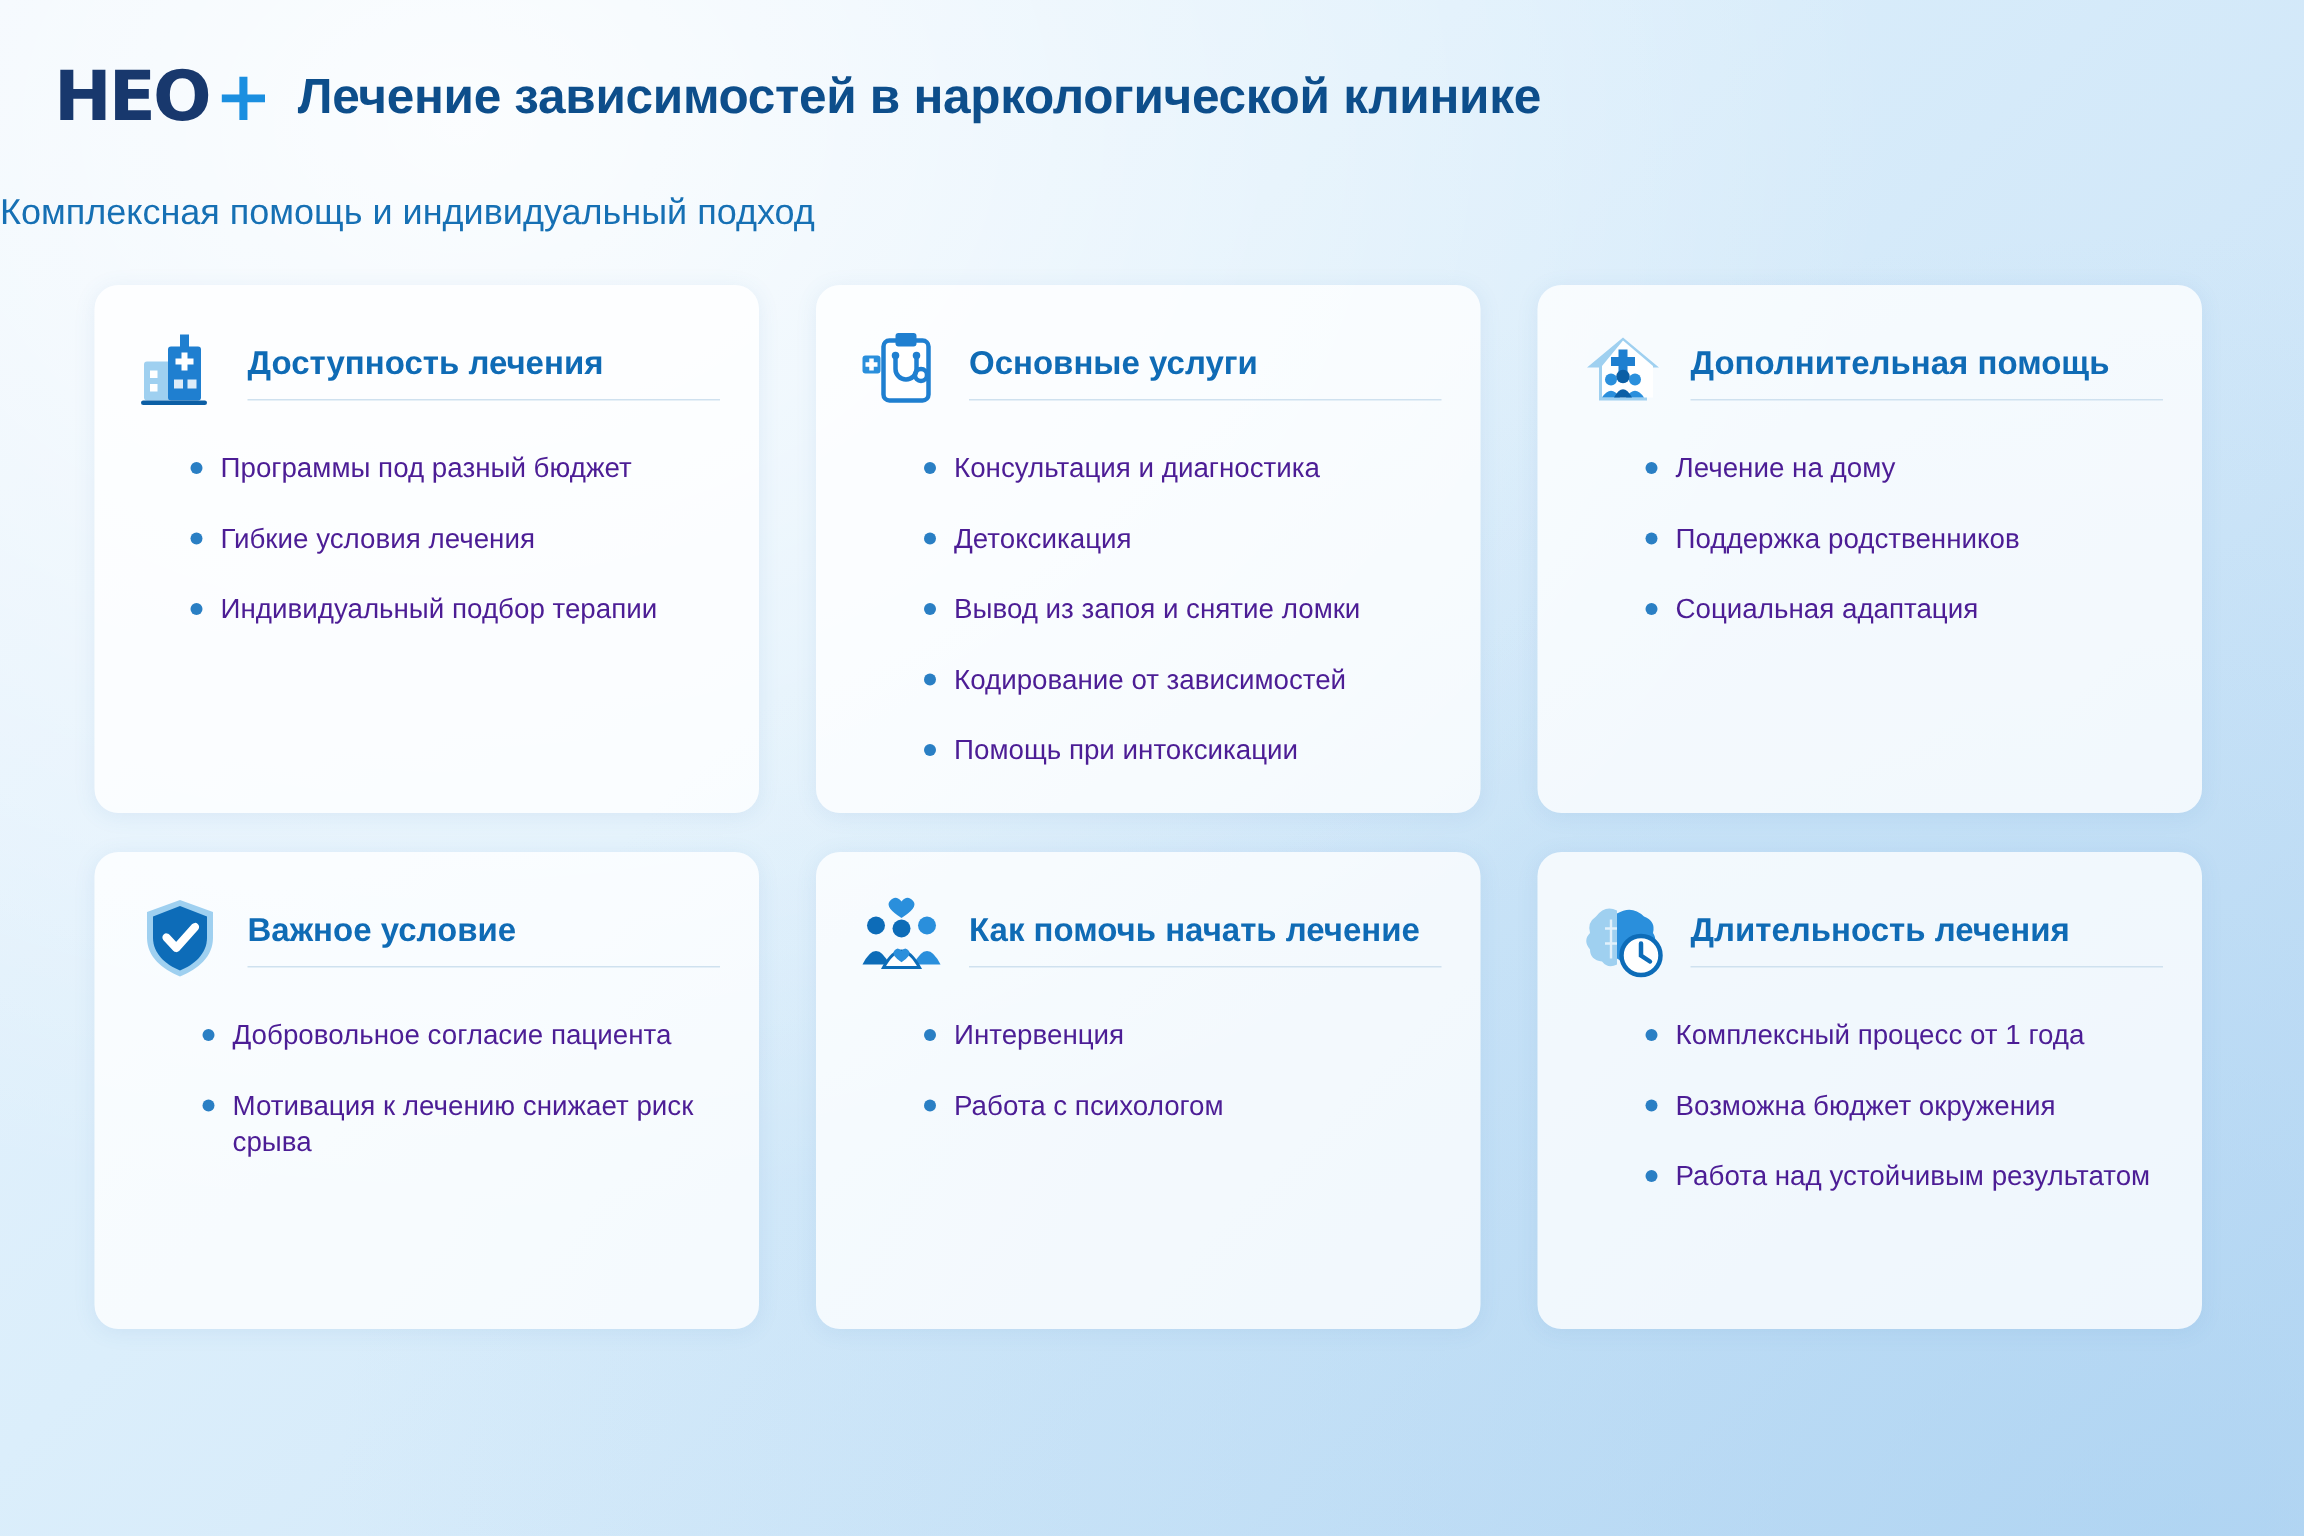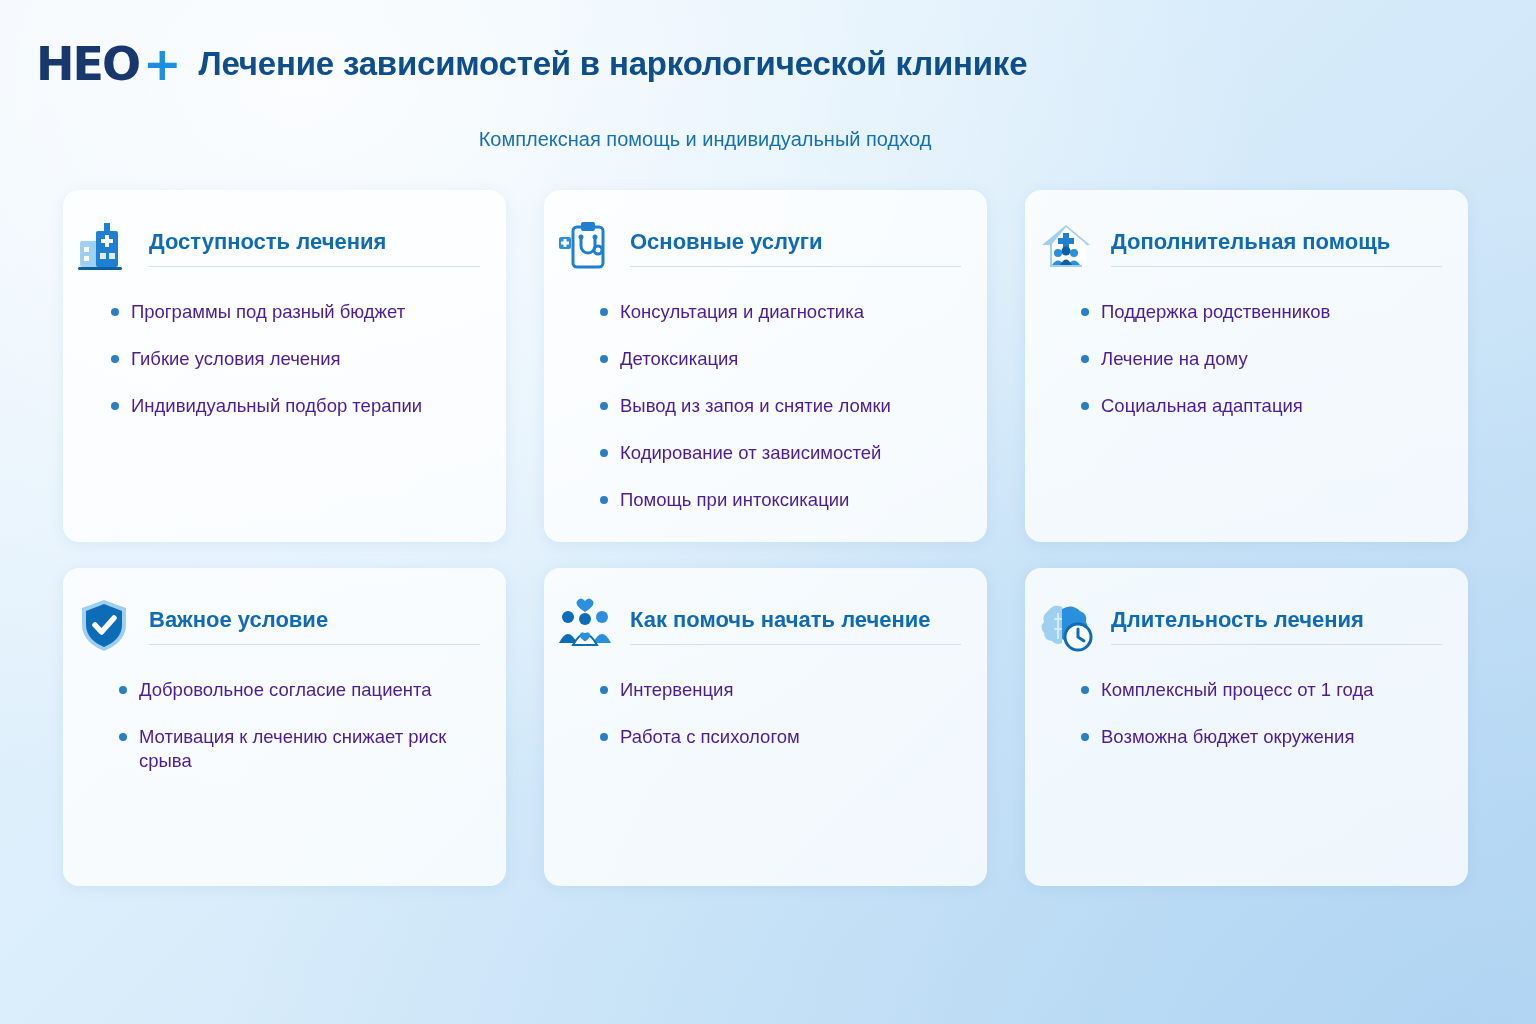--- a/index.html
+++ b/index.html
@@ -67,22 +67,21 @@
     font-weight: bold;
     color: #0d4e8b;
     letter-spacing: -0.2px;
     white-space: nowrap;
   }
   .subtitle {
     position: absolute;
     top: 128px;
     left: 0;
     width: 1410px;
-    text-align: center;
-    font-size: 20px;
+    font-size: 24px;
     color: #1670b4;
     font-weight: normal;
   }
 
   
   .grid {
     position: absolute;
     top: 190px;
     left: 63px;
     width: 1410px;
@@ -90,21 +89,21 @@
     grid-template-columns: repeat(3, 443px);
     grid-template-rows: 352px 318px;
     column-gap: 38px;
     row-gap: 26px;
   }
   .card {
     background: rgba(255,255,255,0.78);
     border-radius: 16px;
     box-shadow: 0 2px 14px rgba(70,130,190,0.10);
     box-sizing: border-box;
-    padding: 26px 26px 20px 10px;
+    padding: 26px 26px 20px 26px;
     position: relative;
     overflow: hidden;
   }
   .card-head {
     display: flex;
     align-items: center;
     gap: 14px;
     min-height: 62px;
   }
   .card-icon {
@@ -247,22 +246,22 @@
             <path d="M32 48 q6 -9 12 0 z" fill="#2a8fdc"></path>
             <path d="M24 48 q6 -11 12 0 z" fill="#0c5fa5"></path>
           </svg>
         </div>
         <div class="card-title-wrap">
           <div class="card-title">Дополнительная помощь</div>
           <div class="title-rule"></div>
         </div>
       </div>
       <ul class="bullets">
+        <li>Лечение на дому</li>
         <li>Поддержка родственников</li>
-        <li>Лечение на дому</li>
         <li>Социальная адаптация</li>
       </ul>
     </div>
 
     <div class="card offset-list">
       <div class="card-head">
         <div class="card-icon">
           <svg width="60" height="60" viewBox="0 0 60 60">
             <path d="M30 5 L52 13 V30 C52 43 42 51 30 56 C18 51 8 43 8 30 V13 Z" fill="#9fd0f0"></path>
             <path d="M30 9 L48 16 V30 C48 41 39.5 48 30 52 C20.5 48 12 41 12 30 V16 Z" fill="#0d6cb8"></path>
@@ -318,17 +317,18 @@
           </svg>
         </div>
         <div class="card-title-wrap">
           <div class="card-title">Длительность лечения</div>
           <div class="title-rule"></div>
         </div>
       </div>
       <ul class="bullets">
         <li>Комплексный процесс от 1 года</li>
         <li>Возможна бюджет окружения</li>
+        <li>Работа над устойчивым результатом</li>
       </ul>
     </div>
 
   </div>
 </div>
 
 </body></html>

